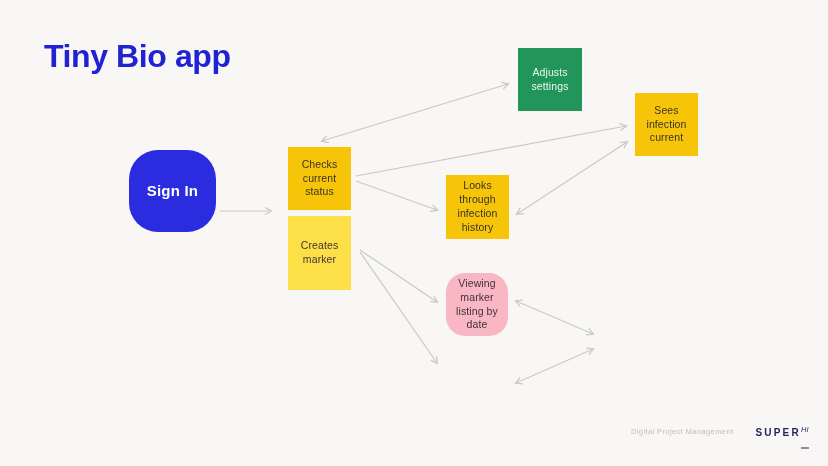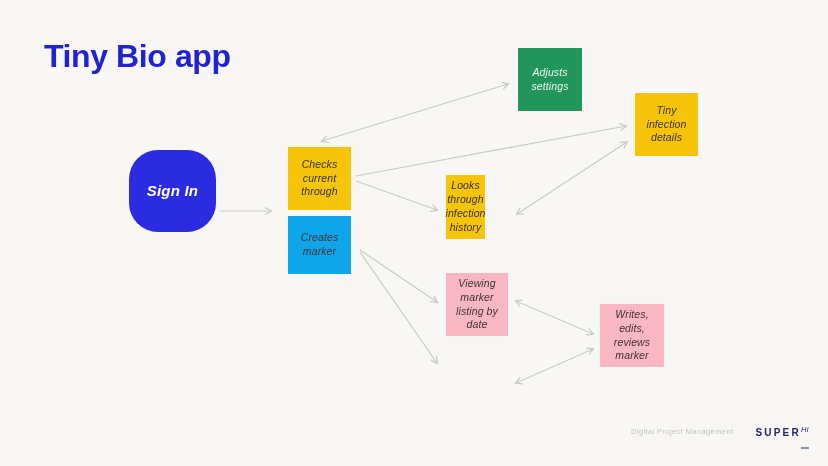--- a/index.html
+++ b/index.html
@@ -37,21 +37,20 @@
     display: flex;
     align-items: center;
     justify-content: center;
     text-align: center;
     font-size: 10.5px;
     font-weight: 500;
     line-height: 1.32;
     letter-spacing: 0.1px;
     padding: 4px;
     cursor: default;
-    font-style: italic;
   }
   .node.primary {
     font-size: 15px;
     font-weight: 700;
     letter-spacing: 0.2px;
   }
 
   .footer {
     position: absolute;
     right: 19px;
@@ -107,39 +106,36 @@
       <line x1="360" y1="250" x2="437" y2="302" stroke="#c9c9c6" stroke-width="1.2" marker-end="url(#ah)"></line>
       <line x1="360" y1="252" x2="437" y2="363" stroke="#c9c9c6" stroke-width="1.2" marker-end="url(#ah)"></line>
       <line x1="516" y1="301" x2="593" y2="334" stroke="#c9c9c6" stroke-width="1.2" marker-end="url(#ah)" marker-start="url(#ah)"></line>
       <line x1="516" y1="383" x2="593" y2="349" stroke="#c9c9c6" stroke-width="1.2" marker-end="url(#ah)" marker-start="url(#ah)"></line>
     </svg>
 
   <div class="node primary" style="left: 129px; top: 150px; width: 87px; height: 82px; background: rgb(43, 44, 224); color: rgb(255, 255, 255); border-radius: 29px;">
     <span>Sign In</span>
   </div>
   <div class="node" style="left: 288px; top: 147px; width: 63px; height: 63px; background: rgb(246, 197, 10); color: rgb(58, 51, 39);">
-    <span>Checks current through</span>
+    <span>Checks current status</span>
   </div>
-  <div class="node" style="left: 288px; top: 216px; width: 63px; height: 58px; background: #0ea5e9; color: rgb(64, 51, 56);">
+  <div class="node" style="left: 288px; top: 216px; width: 63px; height: 74px; background: #fde047; color: rgb(64, 51, 56);">
     <span>Creates marker</span>
   </div>
   <div class="node" style="left: 518px; top: 48px; width: 64px; height: 63px; background: rgb(33, 149, 90); color: rgb(236, 246, 239);">
     <span>Adjusts settings</span>
   </div>
   <div class="node" style="left: 635px; top: 93px; width: 63px; height: 63px; background: rgb(246, 197, 10); color: rgb(58, 51, 39);">
-    <span>Tiny infection details</span>
+    <span>Sees infection current</span>
   </div>
-  <div class="node" style="left: 446px; top: 175px; width: 39px; height: 64px; background: rgb(246, 197, 10); color: rgb(58, 51, 39);">
+  <div class="node" style="left: 446px; top: 175px; width: 63px; height: 64px; background: rgb(246, 197, 10); color: rgb(58, 51, 39);">
     <span>Looks through infection history</span>
   </div>
-  <div class="node" style="left: 446px; top: 273px; width: 62px; height: 63px; background: rgb(249, 182, 195); color: rgb(64, 51, 56);">
+  <div class="node" style="left: 446px; top: 273px; width: 62px; height: 63px; background: rgb(249, 182, 195); color: rgb(64, 51, 56); border-radius: 19px;">
     <span>Viewing marker listing by date</span>
-  </div>
-  <div class="node" style="left: 600px; top: 304px; width: 64px; height: 63px; background: rgb(249, 182, 195); color: rgb(64, 51, 56);">
-    <span>Writes, edits, reviews marker</span>
   </div>
 
   <div class="footer">
     <span class="footer-label">Digital Project Management</span>
     <span class="brand">
         <span class="brand-super">SUPER</span>
         <span class="brand-hi">Hi</span>
       </span>
   </div>
 

